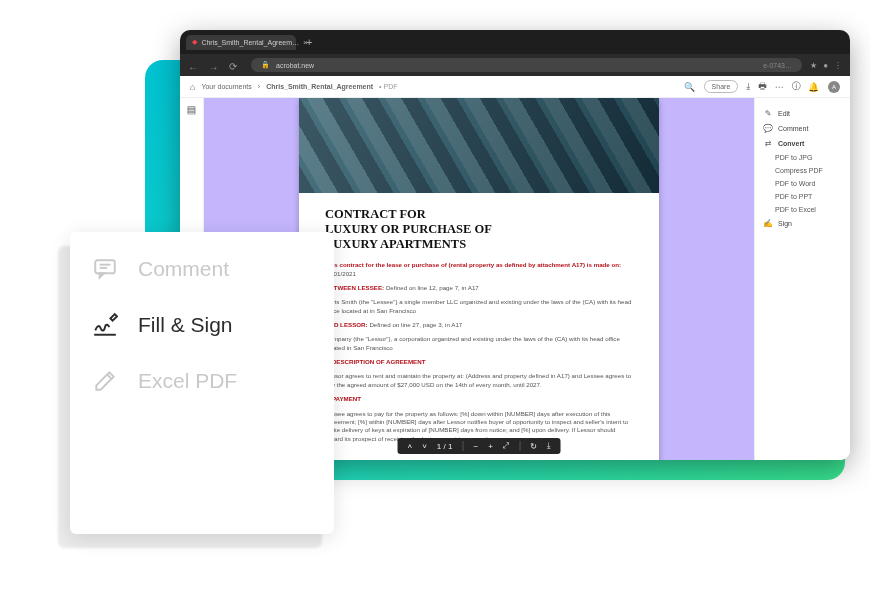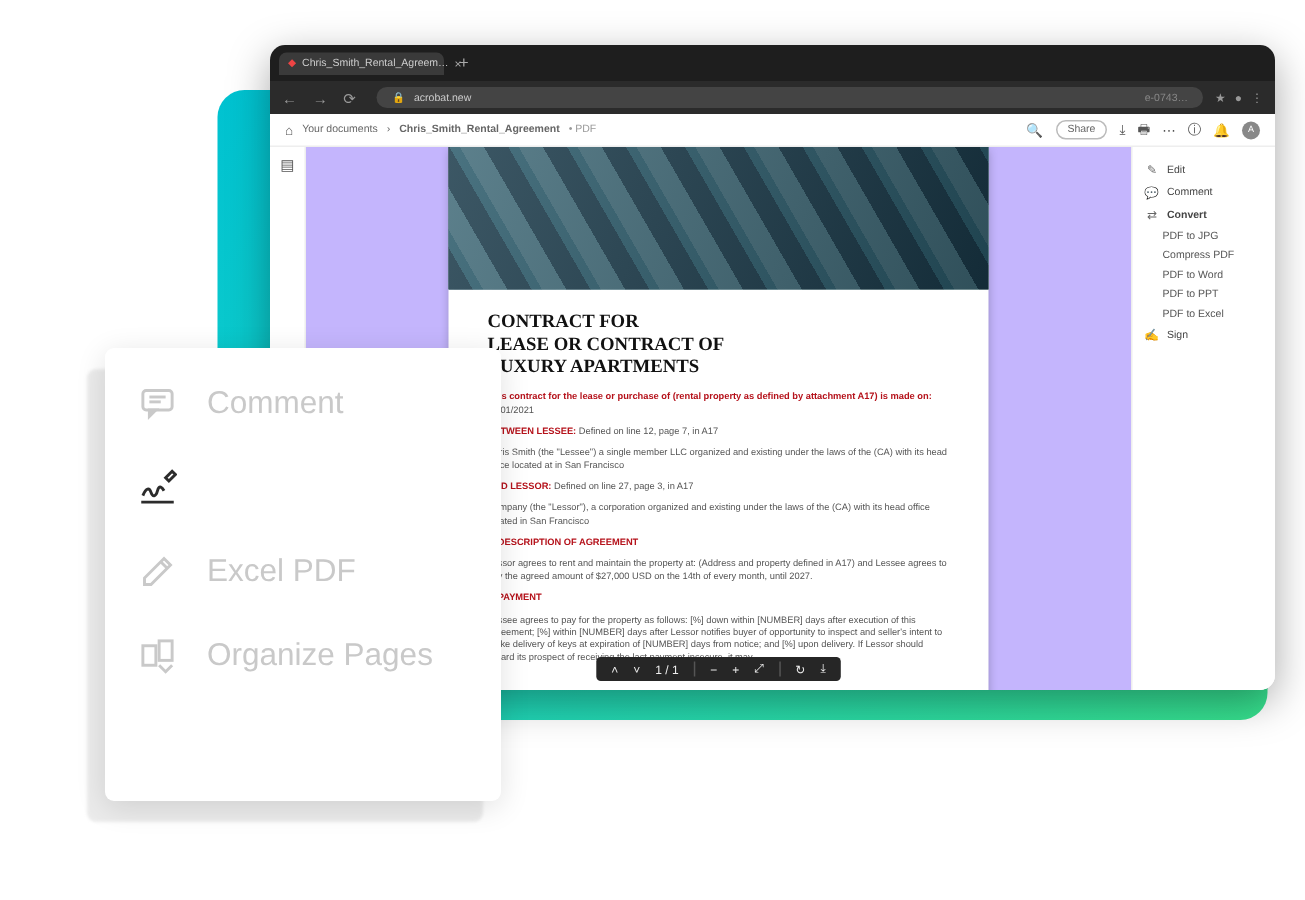--- a/index.html
+++ b/index.html
@@ -268,21 +268,21 @@
     <div class="left-rail">
       <span>▤</span>
     </div>
 
     <div class="doc-area">
       <div class="page">
         <div class="hero"></div>
         <div class="doc-body">
           <div class="doc-title">
             <span>CONTRACT FOR</span><br>
-            <span>LEASE OR CONTRACT OF</span><br>
+            <span>LUXURY OR PURCHASE OF</span><br>
             <span>LUXURY APARTMENTS</span>
           </div>
           <div class="doc-para">
             <span class="red">This contract for the lease or purchase of (rental property as defined by attachment A17) is made on:</span>
             <span class="tiny">04/01/2021</span>
           </div>
           <div class="doc-para">
             <span class="red">BETWEEN LESSEE:</span>
             <span class="tiny">Defined on line 12, page 7, in A17</span>
           </div>
@@ -359,36 +359,27 @@
   </div>
 
   <div class="action-item active">
     <span class="aicon">
       <svg viewBox="0 0 24 24" fill="none" stroke-width="1.8">
         <path d="M3 17 C5 12, 7 12, 8 15 C9 18, 11 18, 12 14 C13 10, 15 12, 16 14"></path>
         <path d="M17 6 L21 2 L23 4 L19 8 Z"></path>
         <line x1="2" y1="21" x2="22" y2="21"></line>
       </svg>
     </span>
+    <span>Fill &amp; Sign</span>
   </div>
 
   <div class="action-item">
     <span class="aicon">
       <svg viewBox="0 0 24 24" fill="none" stroke-width="1.8">
         <path d="M4 20 L4 16 L16 4 L20 8 L8 20 Z"></path>
         <line x1="14" y1="6" x2="18" y2="10"></line>
       </svg>
     </span>
     <span>Excel PDF</span>
   </div>
 
-  <div class="action-item">
-    <span class="aicon">
-      <svg viewBox="0 0 24 24" fill="none" stroke-width="1.8">
-        <rect x="3" y="6" width="8" height="12"></rect>
-        <rect x="13" y="3" width="8" height="12"></rect>
-        <path d="M13 18 L17 22 L21 18"></path>
-      </svg>
-    </span>
-    <span>Organize Pages</span>
-  </div>
 
 </div>
 
 </body></html>

